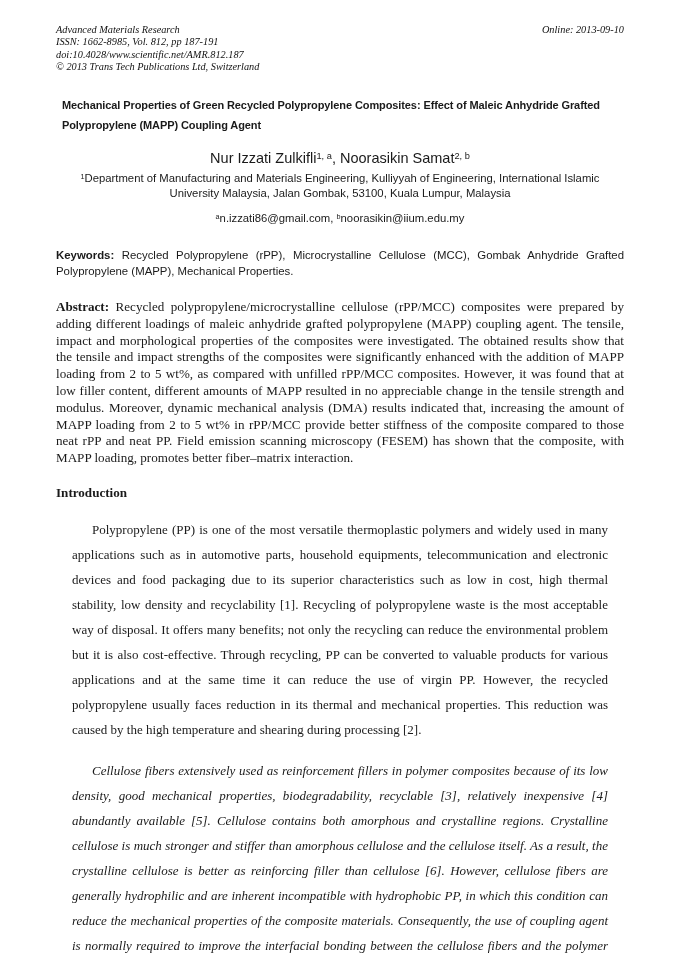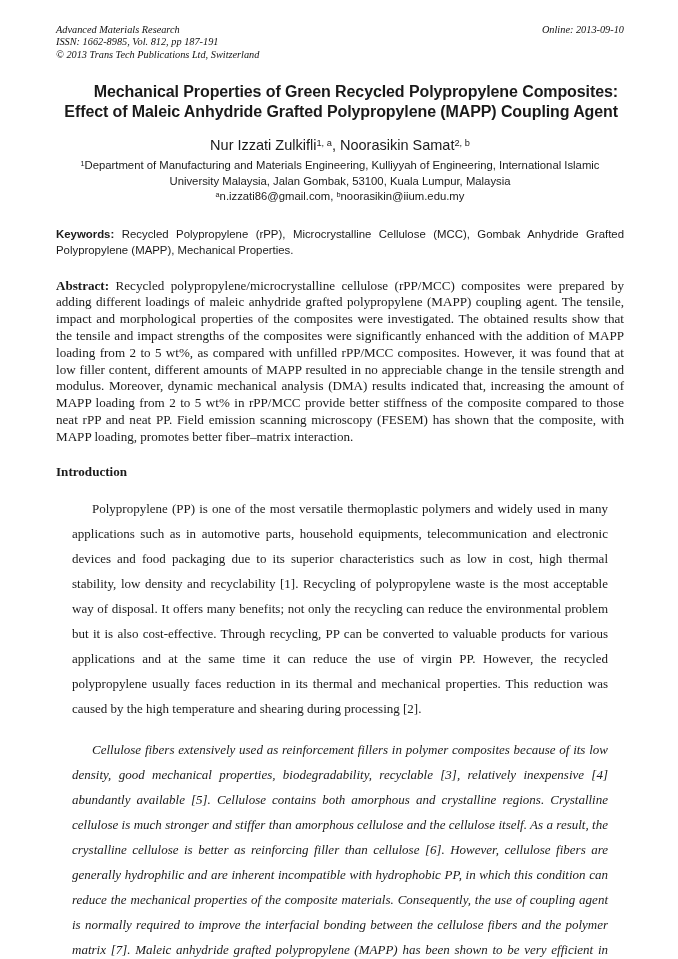--- a/index.html
+++ b/index.html
@@ -44,24 +44,24 @@
     white-space: nowrap;
   }
   .journal-header .line {
     display: block;
     white-space: nowrap;
   }
 
   
   .title-block {
     margin-top: 21px;
-    text-align: right;
+    text-align: left;
     font-family: "Liberation Sans", sans-serif;
     font-weight: bold;
-    font-size: 16px;
+    font-size: 11px;
     line-height: 20px;
     letter-spacing: -0.1px;
     padding: 0 6px;
   }
 
   
   .authors {
     margin-top: 14px;
     text-align: center;
     font-family: "Liberation Sans", sans-serif;
@@ -79,20 +79,21 @@
   
   .affiliation {
     margin-top: 4px;
     text-align: center;
     font-family: "Liberation Sans", sans-serif;
     font-size: 11.3px;
     line-height: 15.6px;
     padding: 0 4px;
   }
   .emails {
+    margin-top: 9px;
     text-align: center;
     font-family: "Liberation Sans", sans-serif;
     font-size: 11.3px;
     line-height: 15.6px;
   }
 
   
   .keywords {
     margin-top: 22px;
     font-family: "Liberation Sans", sans-serif;
@@ -139,20 +140,21 @@
 </style>
 </head>
 <body>
 
 <div class="page">
 
   <div class="journal-header">
     <span class="online">Online: 2013-09-10</span>
     <span class="line">Advanced Materials Research</span>
     <span class="line">ISSN: 1662-8985, Vol. 812, pp 187-191</span>
+    <span class="line">doi:10.4028/www.scientific.net/AMR.812.187</span>
     <span class="line">© 2013 Trans Tech Publications Ltd, Switzerland</span>
   </div>
 
   <h1 class="title-block">Mechanical Properties of Green Recycled Polypropylene Composites: Effect of Maleic Anhydride Grafted Polypropylene (MAPP) Coupling Agent</h1>
 
   <div class="authors">
     <span>Nur Izzati Zulkifli</span><sup>1, a</sup><span>, </span><span>Noorasikin Samat</span><sup>2, b</sup>
   </div>
 
   <div class="affiliation">

